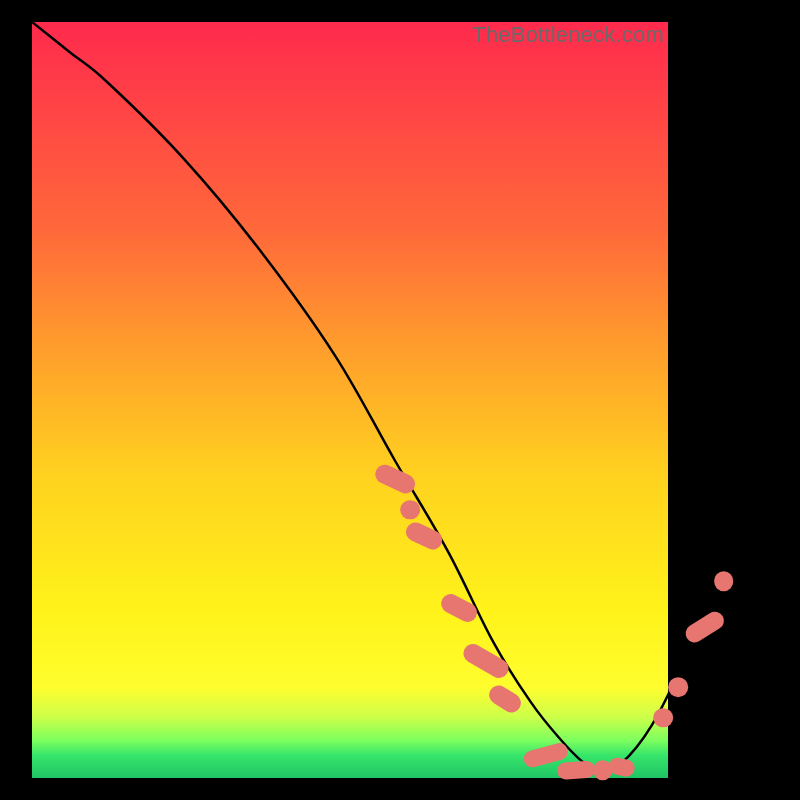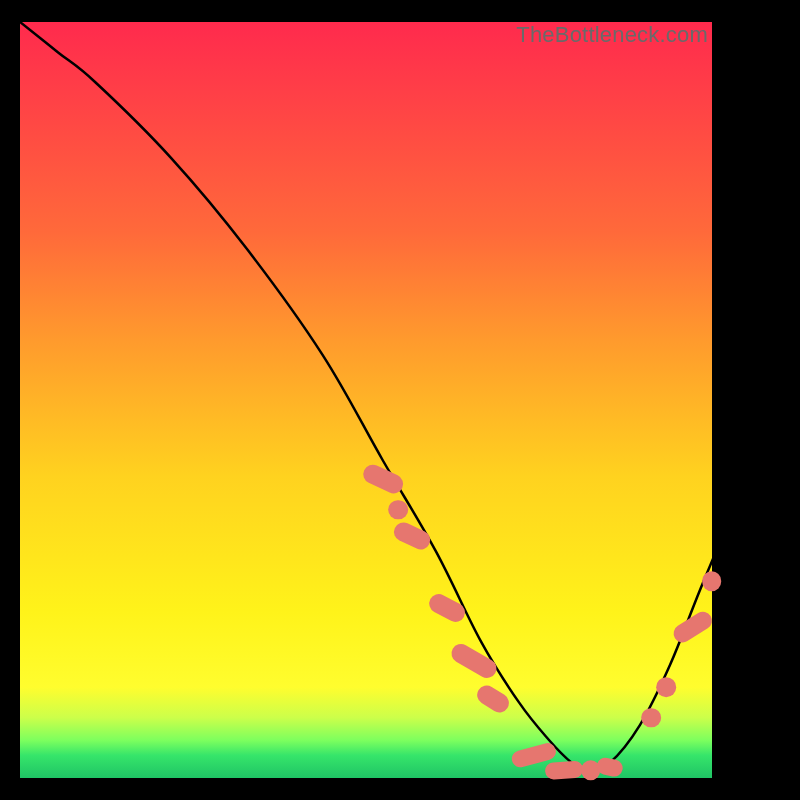--- a/index.html
+++ b/index.html
@@ -12,23 +12,23 @@
     overflow: hidden;
   }
   .frame {
     position: relative;
     width: 800px;
     height: 800px;
     background: #000;
   }
   .plot {
     position: absolute;
-    left: 20px;
+    left: 32px;
     top: 22px;
-    width: 692px;
+    width: 636px;
     height: 756px;
     background: linear-gradient(to bottom,
       #ff2a4d 0%,
       #ff4545 12%,
       #ff6a3a 28%,
       #ff9a2d 42%,
       #ffd21f 60%,
       #fff31a 78%,
       #fffd2e 88%,
       #ccff4a 92%,

